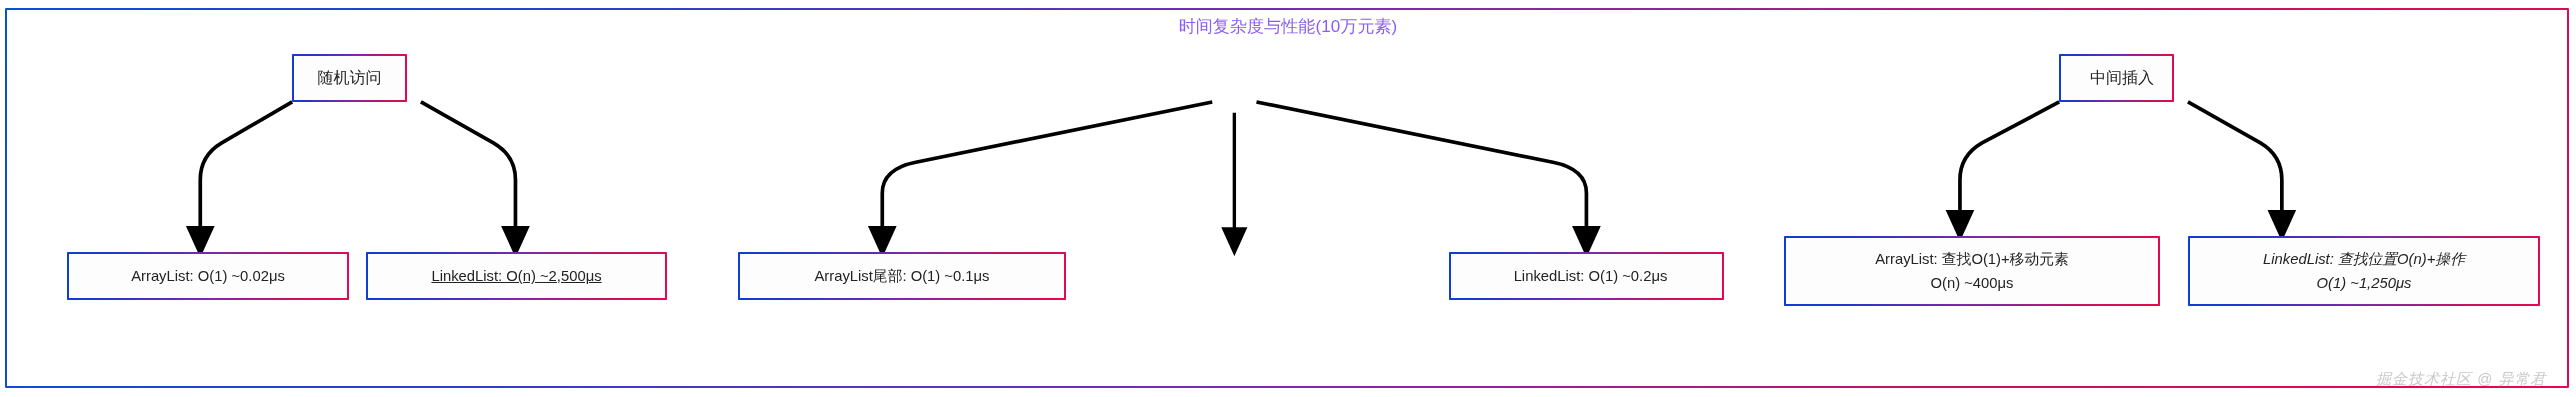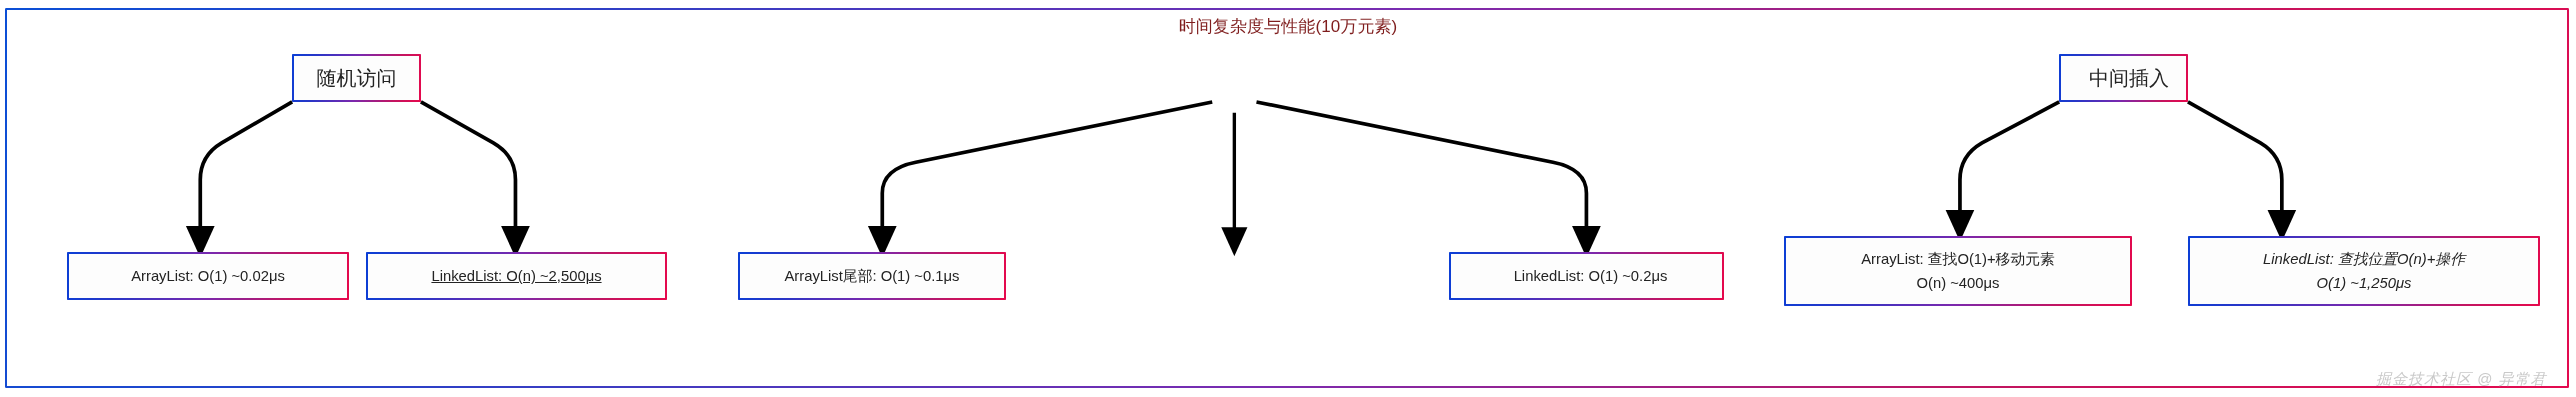--- a/index.html
+++ b/index.html
@@ -35,21 +35,21 @@
 
   
   .diagram-title {
     position: absolute;
     left: 0;
     top: 16px;
     width: 2576px;
     text-align: center;
     font-size: 17px;
     line-height: 21.5px;
-    color: #7f1d1d;
+    color: #8b5cf6;
     letter-spacing: 0.1px;
     white-space: nowrap;
   }
 
   
   #connector-layer {
     position: absolute;
     left: 0;
     top: 0;
     width: 2576px;
@@ -69,23 +69,23 @@
     align-items: center;
     justify-content: center;
     text-align: center;
     color: #232323;
     font-size: 14.8px;
     line-height: 20px;
     white-space: nowrap;
   }
 
   .node.group-node {
-    width: 129px;
+    width: 115px;
     height: 48px;
-    font-size: 20px;
+    font-size: 16px;
   }
 
   .node.leaf-node {
     height: 48px;
     font-size: 14.8px;
   }
 
   .node.leaf-node.two-line {
     height: 70px;
     line-height: 24px;
@@ -147,30 +147,30 @@
   </div>
 
   <div class="node leaf-node" style="left:59px; top:252px; width:282px;margin-left:8px;">
     <span class="leaf-line">ArrayList: O(1) ~0.02μs</span>
   </div>
 
   <div class="node leaf-node" style="left:366px; top:252px; width:301px;text-decoration:underline;">
     <span class="leaf-line">LinkedList: O(n) ~2,500μs</span>
   </div>
 
-  <div class="node leaf-node" style="left:738px; top:252px; width:268px;align-items:center;">
+  <div class="node leaf-node" style="left:738px; top:252px; width:328px;align-items:center;">
     <span class="leaf-line">ArrayList尾部: O(1) ~0.1μs</span>
   </div>
 
 
   <div class="node leaf-node" style="left:1449px; top:252px; width:275px;padding-left:8px;">
     <span class="leaf-line">LinkedList: O(1) ~0.2μs</span>
   </div>
 
-  <div class="node leaf-node two-line" style="left:1784px; top:236px; width:348px;">
+  <div class="node leaf-node two-line" style="left:1784px; top:236px; width:376px;">
     <div>
       <span class="leaf-line">ArrayList: 查找O(1)+移动元素</span>
       <span class="leaf-line">O(n) ~400μs</span>
     </div>
   </div>
 
   <div class="node leaf-node two-line" style="left:2188px; top:236px; width:352px;font-style:italic;">
     <div>
       <span class="leaf-line">LinkedList: 查找位置O(n)+操作</span>
       <span class="leaf-line">O(1) ~1,250μs</span>

